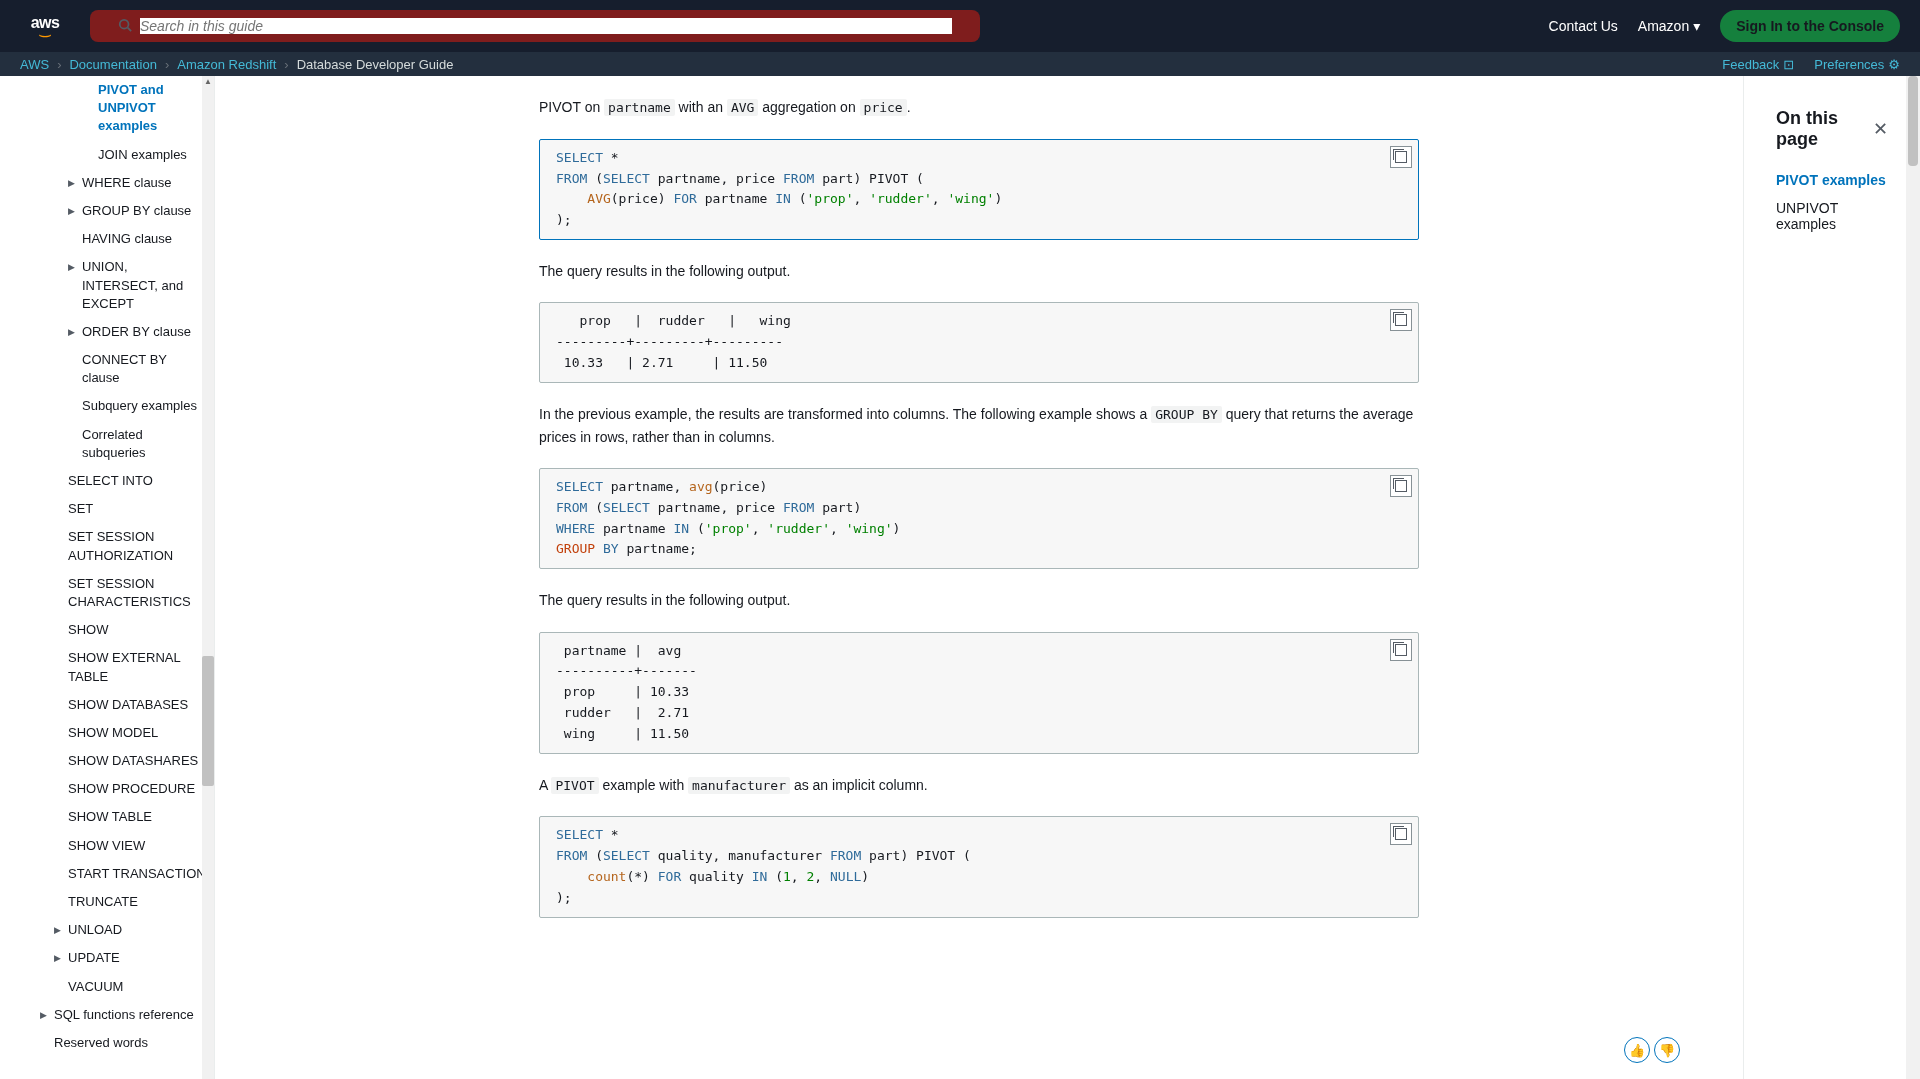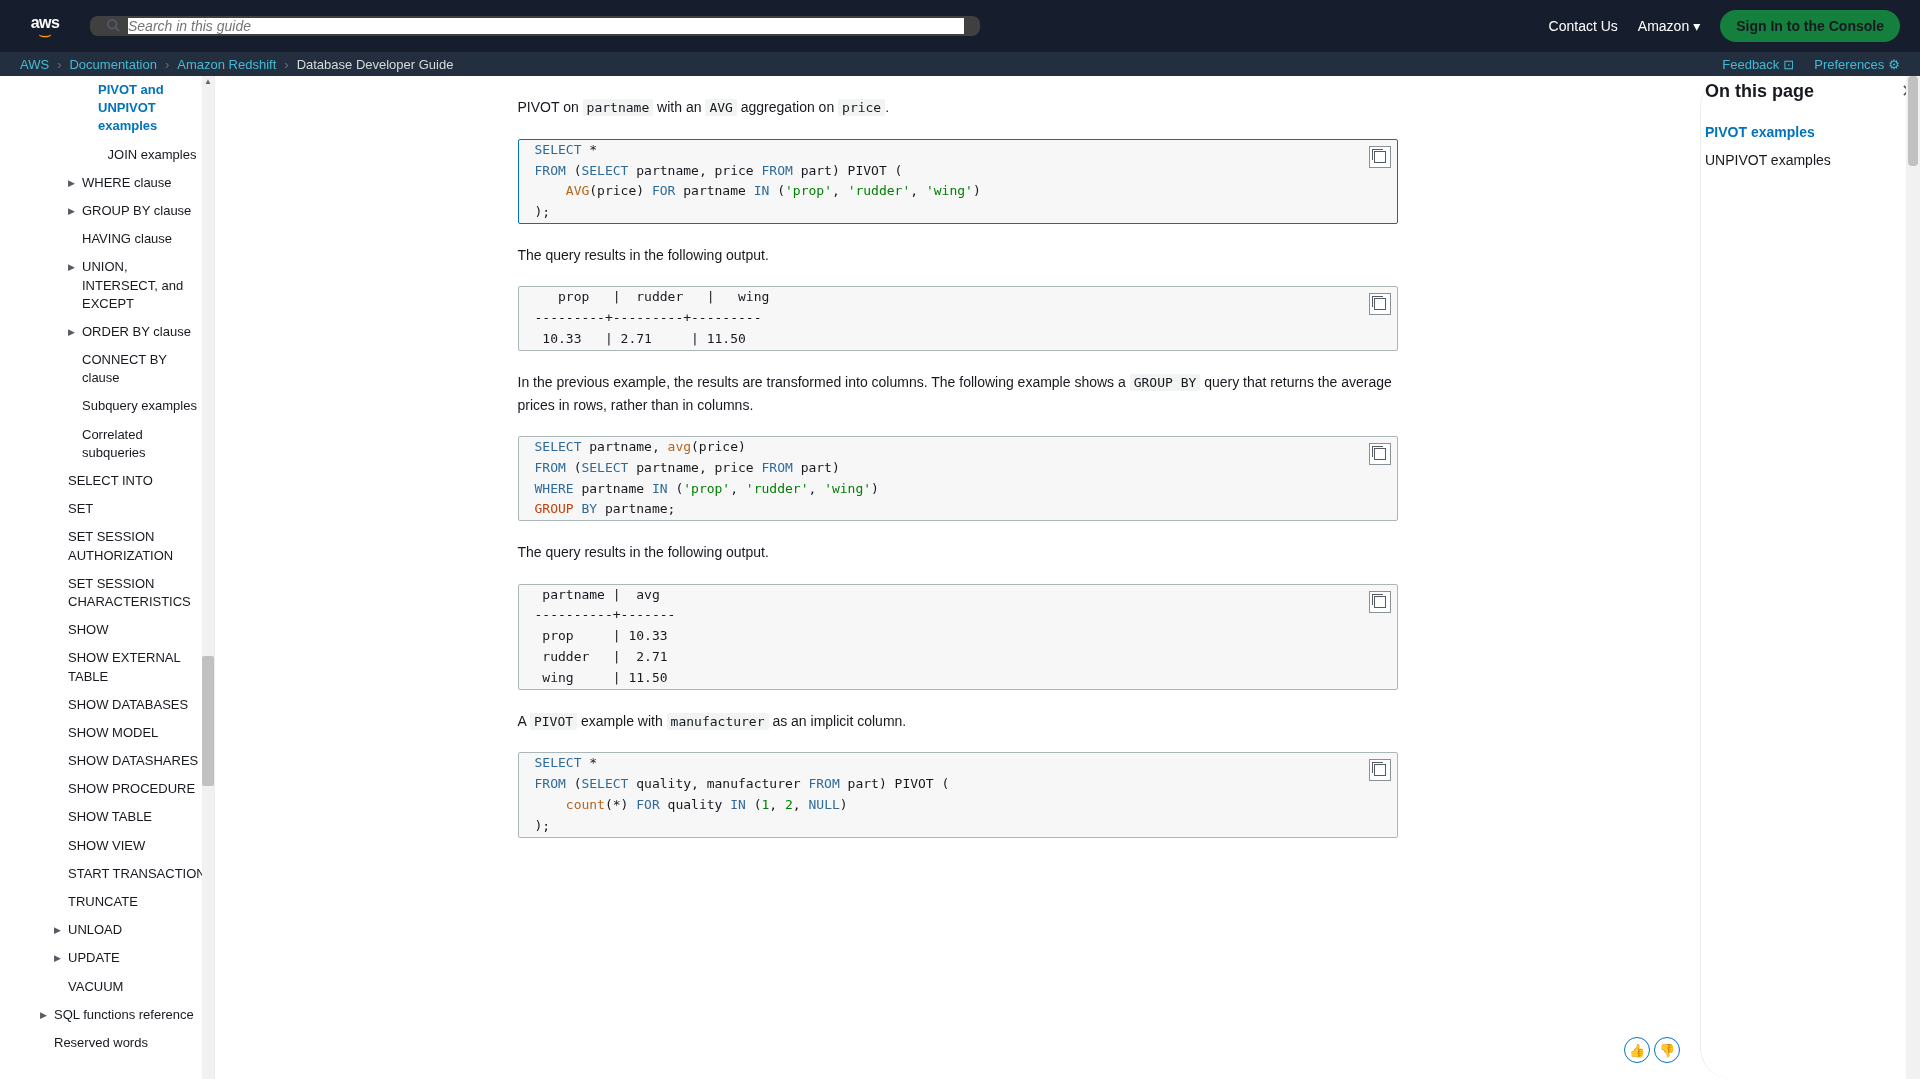--- a/index.html
+++ b/index.html
@@ -2,21 +2,21 @@
 <html><head>
 <meta charset="utf-8">
 <style>
   * { box-sizing: border-box; margin: 0; padding: 0; }
   body { font-family: "Amazon Ember", "Helvetica Neue", Arial, sans-serif; font-size: 14px; color: #16191f; background: #fff; overflow: hidden; }
   
   .header { background: #161e2d; height: 52px; display: flex; align-items: center; padding: 0 20px; gap: 20px; }
   .aws-logo { color: #ff9900; font-weight: bold; font-size: 18px; display: flex; flex-direction: column; align-items: center; cursor: pointer; width: 50px; }
   .aws-logo-text { color: #fff; font-size: 16px; font-weight: bold; letter-spacing: -0.5px; }
   .aws-logo-smile { color: #ff9900; font-size: 20px; line-height: 6px; transform: scaleY(0.6); }
-  .search-box { flex: 1; background: #404040; border-radius: 8px; height: 20px; display: flex; align-items: center; padding: 0 16px; max-width: 890px; }
+  .search-box { flex: 1; background: #7f1d1d; border-radius: 8px; height: 32px; display: flex; align-items: center; padding: 0 28px; max-width: 890px; }
   .search-icon { color: #545b64; margin-right: 8px; }
   .search-input { border: none; outline: none; flex: 1; font-size: 14px; font-style: italic; color: #687078; }
   .header-right { display: flex; align-items: center; gap: 20px; margin-left: auto; }
   .header-link { color: #fff; font-size: 14px; cursor: pointer; }
   .lang-select { color: #fff; display: flex; align-items: center; gap: 4px; cursor: pointer; }
   .sign-in-btn { background: #15803d; color: #16191f; border: none; border-radius: 20px; padding: 8px 16px; font-weight: bold; font-size: 14px; cursor: pointer; }
   
   .breadcrumb-bar { background: #232f3e; height: 24px; display: flex; align-items: center; padding: 0 20px; font-size: 13px; justify-content: space-between; }
   .breadcrumb { display: flex; align-items: center; gap: 8px; }
   .breadcrumb a { color: #44b9d6; text-decoration: none; }
@@ -28,47 +28,47 @@
   .layout { display: flex; height: calc(100vh - 76px); }
   
   .sidebar { width: 215px; overflow-y: auto; border-right: 1px solid #eaeded; font-size: 13px; flex-shrink: 0; position: relative; }
   .sidebar-scroll-up { position: absolute; top: 0; right: 0; width: 12px; height: 14px; background: #f1f1f1; color: #666; font-size: 8px; text-align: center; line-height: 12px; }
   .sidebar-item { padding: 5px 8px 5px 0; cursor: pointer; color: #16191f; display: flex; align-items: flex-start; line-height: 1.4; }
   .sidebar-item.active { color: #0073bb; font-weight: bold; }
   .caret { width: 10px; display: inline-block; color: #545b64; font-size: 9px; margin-right: 4px; flex-shrink: 0; margin-top: 3px; }
   .sidebar-indent-1 { padding-left: 40px; }
   .sidebar-indent-2 { padding-left: 54px; }
   .sidebar-indent-3 { padding-left: 68px; }
-  .sidebar-indent-4 { padding-left: 84px; justify-content: center; }
+  .sidebar-indent-4 { padding-left: 84px; }
   .sidebar-scrollbar-track { position: absolute; right: 0; top: 14px; bottom: 0; width: 12px; background: #f1f1f1; }
   .sidebar-scrollbar-thumb { position: absolute; right: 0; top: 580px; width: 12px; height: 130px; background: #c1c1c1; border-radius: 2px; }
   
   .main { flex: 1; overflow-y: auto; padding: 0 60px 40px 60px; }
   .content-block { max-width: 880px; margin: 0 auto; }
   .para { margin: 20px 0; line-height: 1.6; }
   .inline-code { font-family: Consolas, Monaco, monospace; background: #f2f3f3; padding: 1px 4px; border-radius: 2px; font-size: 13px; }
-  .code-block { border: 1px solid #aab7b8; background: #f7f7f7; border-radius: 2px; padding: 0 16px; font-family: Consolas, Monaco, monospace; font-size: 13px; line-height: 1.6; position: relative; margin: 10px 0; white-space: pre; overflow-x: auto; }
+  .code-block { border: 1px solid #aab7b8; background: #f7f7f7; border-radius: 2px; padding: 8px 16px; font-family: Consolas, Monaco, monospace; font-size: 13px; line-height: 1.6; position: relative; margin: 10px 0; white-space: pre; overflow-x: auto; }
   .code-block.focused { border-color: #0073bb; }
   .copy-btn { position: absolute; top: 6px; right: 6px; width: 22px; height: 22px; border: 1px solid #879196; background: #fff; cursor: pointer; display: flex; align-items: center; justify-content: center; }
   .copy-icon { width: 12px; height: 12px; border: 1px solid #545b64; position: relative; }
   .copy-icon::before { content: ''; position: absolute; top: -3px; left: -3px; width: 10px; height: 10px; border: 1px solid #545b64; border-right: none; border-bottom: none; }
   
   .kw-select { color: #2f6b9a; }
   .kw-from { color: #2f6b9a; }
   .kw-where { color: #2f6b9a; }
   .kw-group { color: #c2410c; }
   .kw-by { color: #2f6b9a; }
   .kw-for { color: #2f6b9a; }
   .kw-in { color: #2f6b9a; }
   .kw-null { color: #2f6b9a; }
   .fn { color: #b5651d; }
   .str { color: #008000; }
   .num { color: #008000; }
   
-  .right-panel { width: 220px; border-left: 1px solid #eaeded; padding: 4px; flex-shrink: 0; border-radius: 31px; }
+  .right-panel { width: 177px; border-left: 1px solid #eaeded; padding: 32px; flex-shrink: 0; }
   .right-panel-header { display: flex; justify-content: space-between; align-items: center; margin-bottom: 16px; }
   .right-panel-title { font-size: 18px; font-weight: bold; }
   .close-x { cursor: pointer; font-size: 18px; color: #545b64; }
   .toc-link { display: block; padding: 6px 0; font-size: 14px; color: #16191f; text-decoration: none; cursor: pointer; }
   .toc-link.active { color: #0073bb; font-weight: bold; }
   
   .feedback-thumbs { position: fixed; bottom: 16px; right: 240px; display: flex; gap: 4px; }
   .thumb-btn { width: 26px; height: 26px; border: 1px solid #0073bb; border-radius: 50%; background: #fff; color: #0073bb; display: flex; align-items: center; justify-content: center; cursor: pointer; font-size: 13px; }
   
   .page-scrollbar { position: fixed; right: 0; top: 76px; bottom: 0; width: 14px; background: #f1f1f1; }

